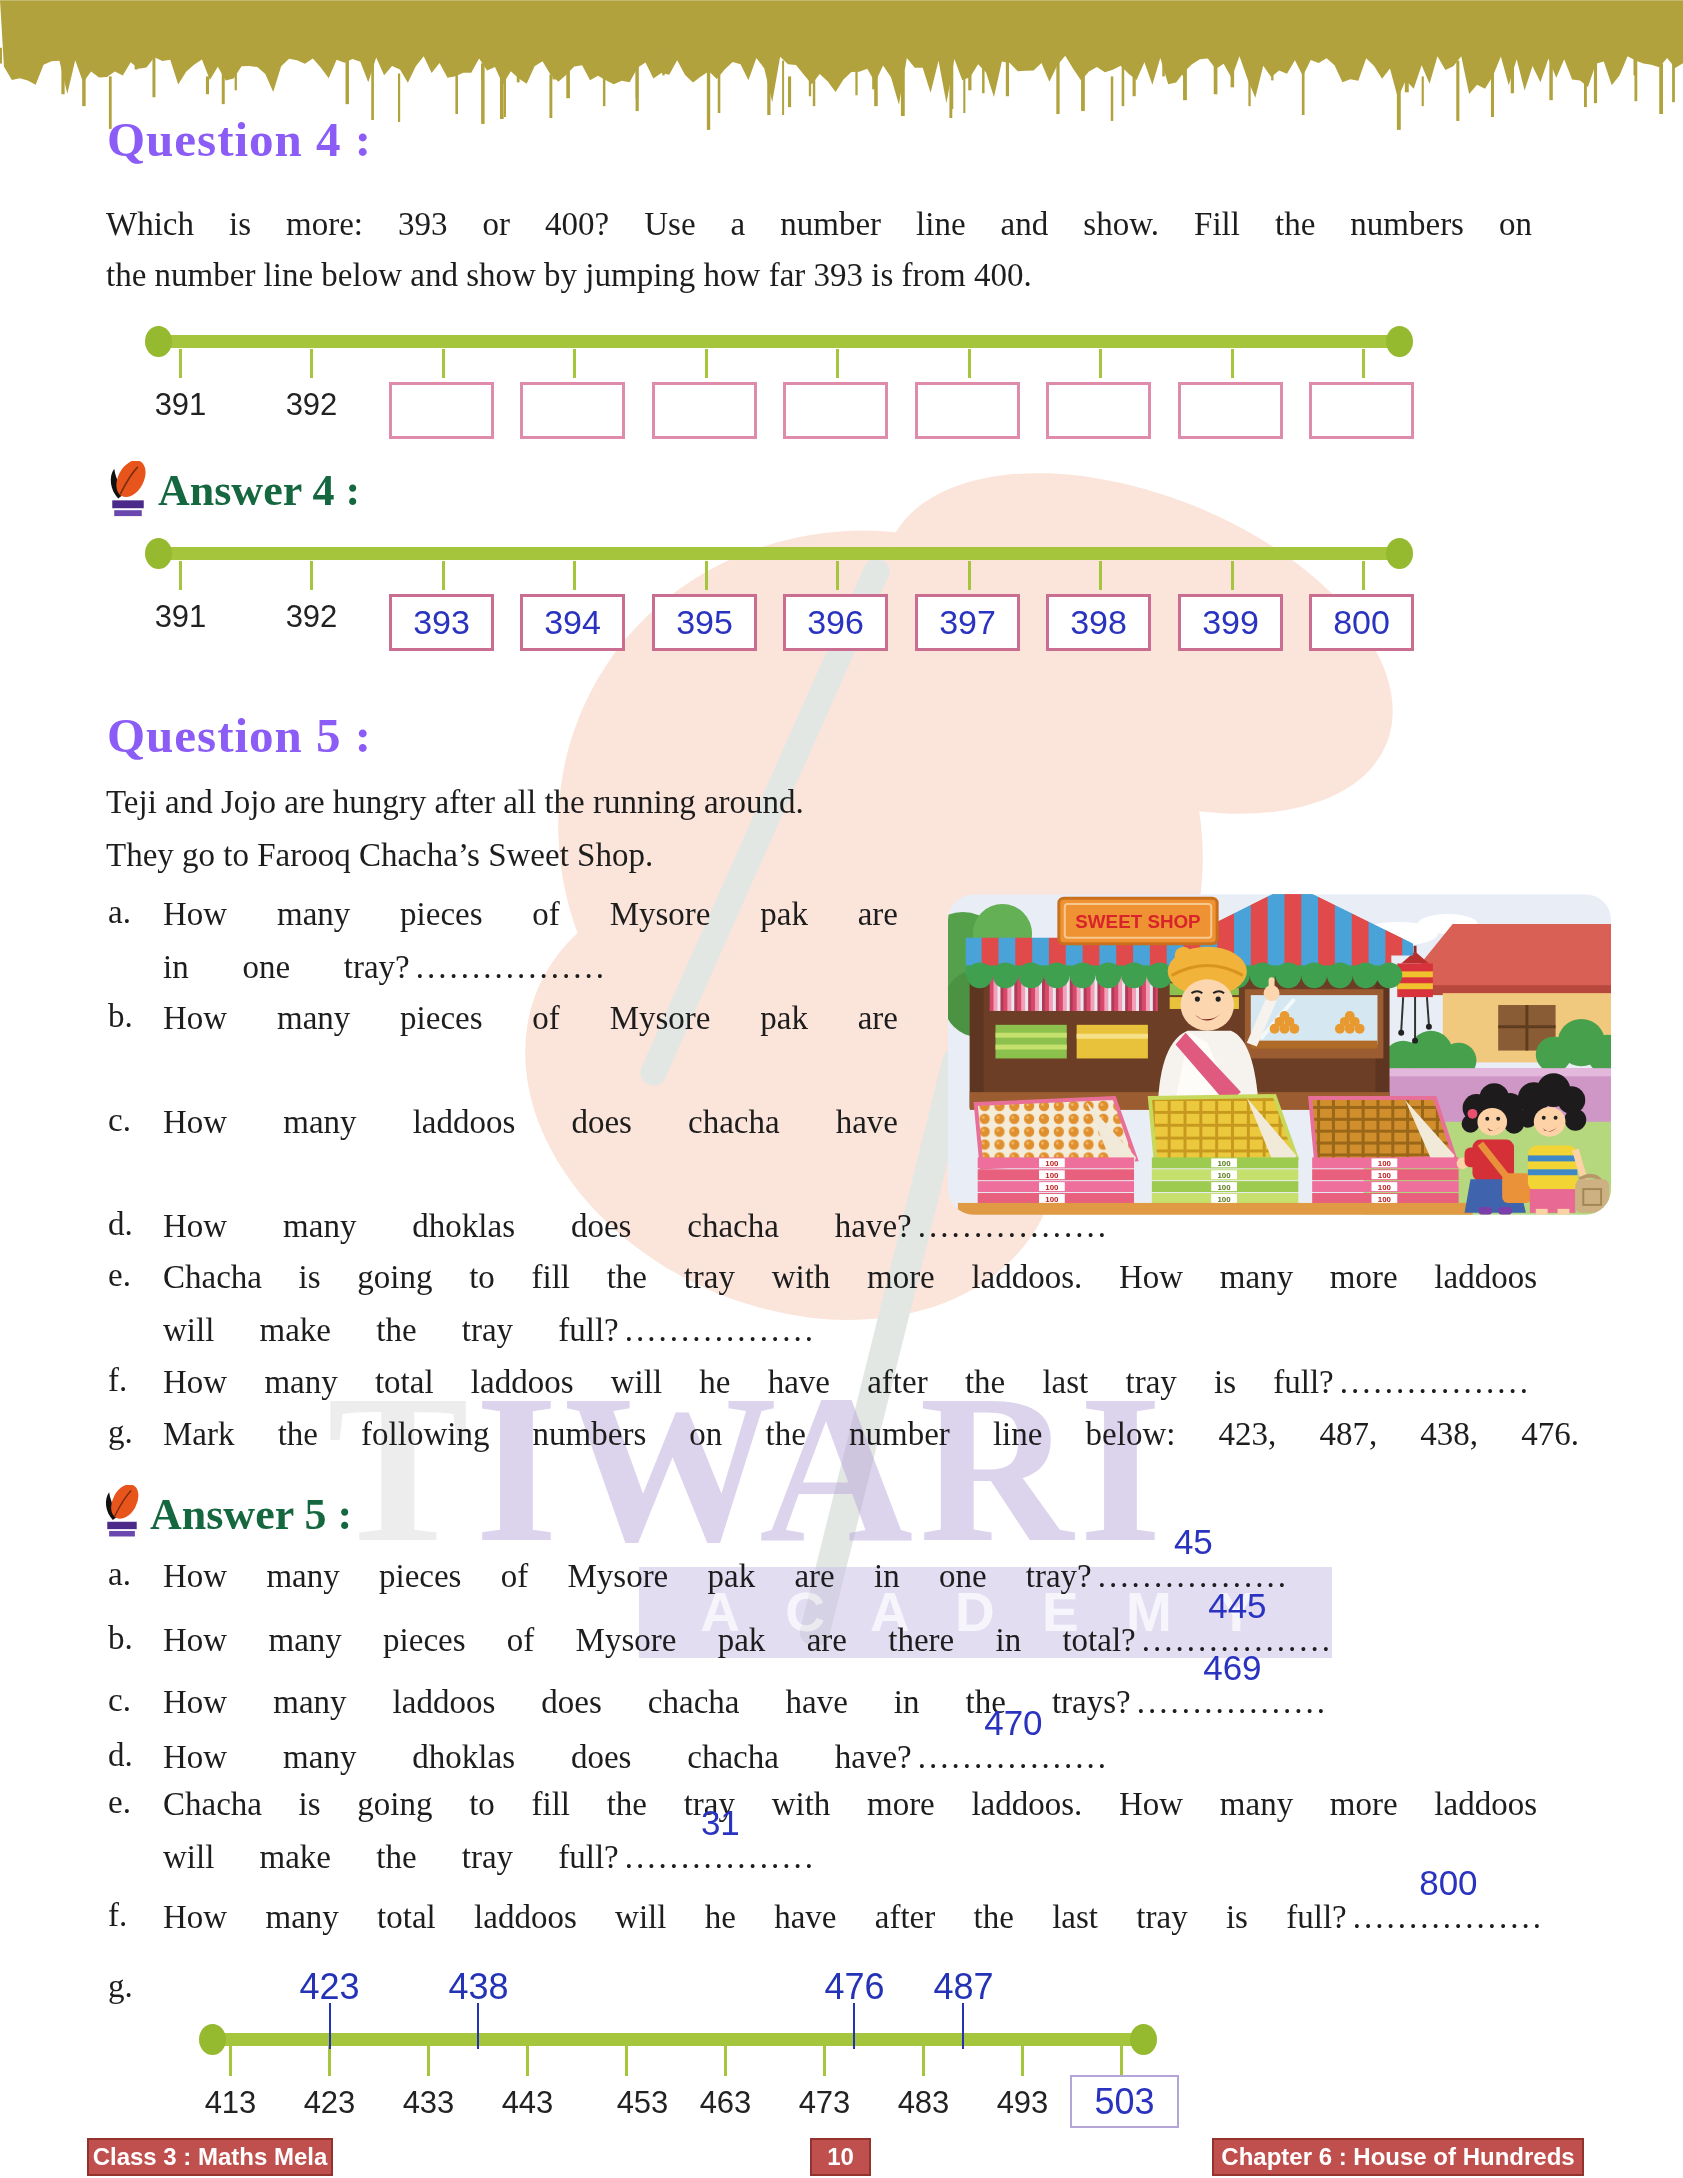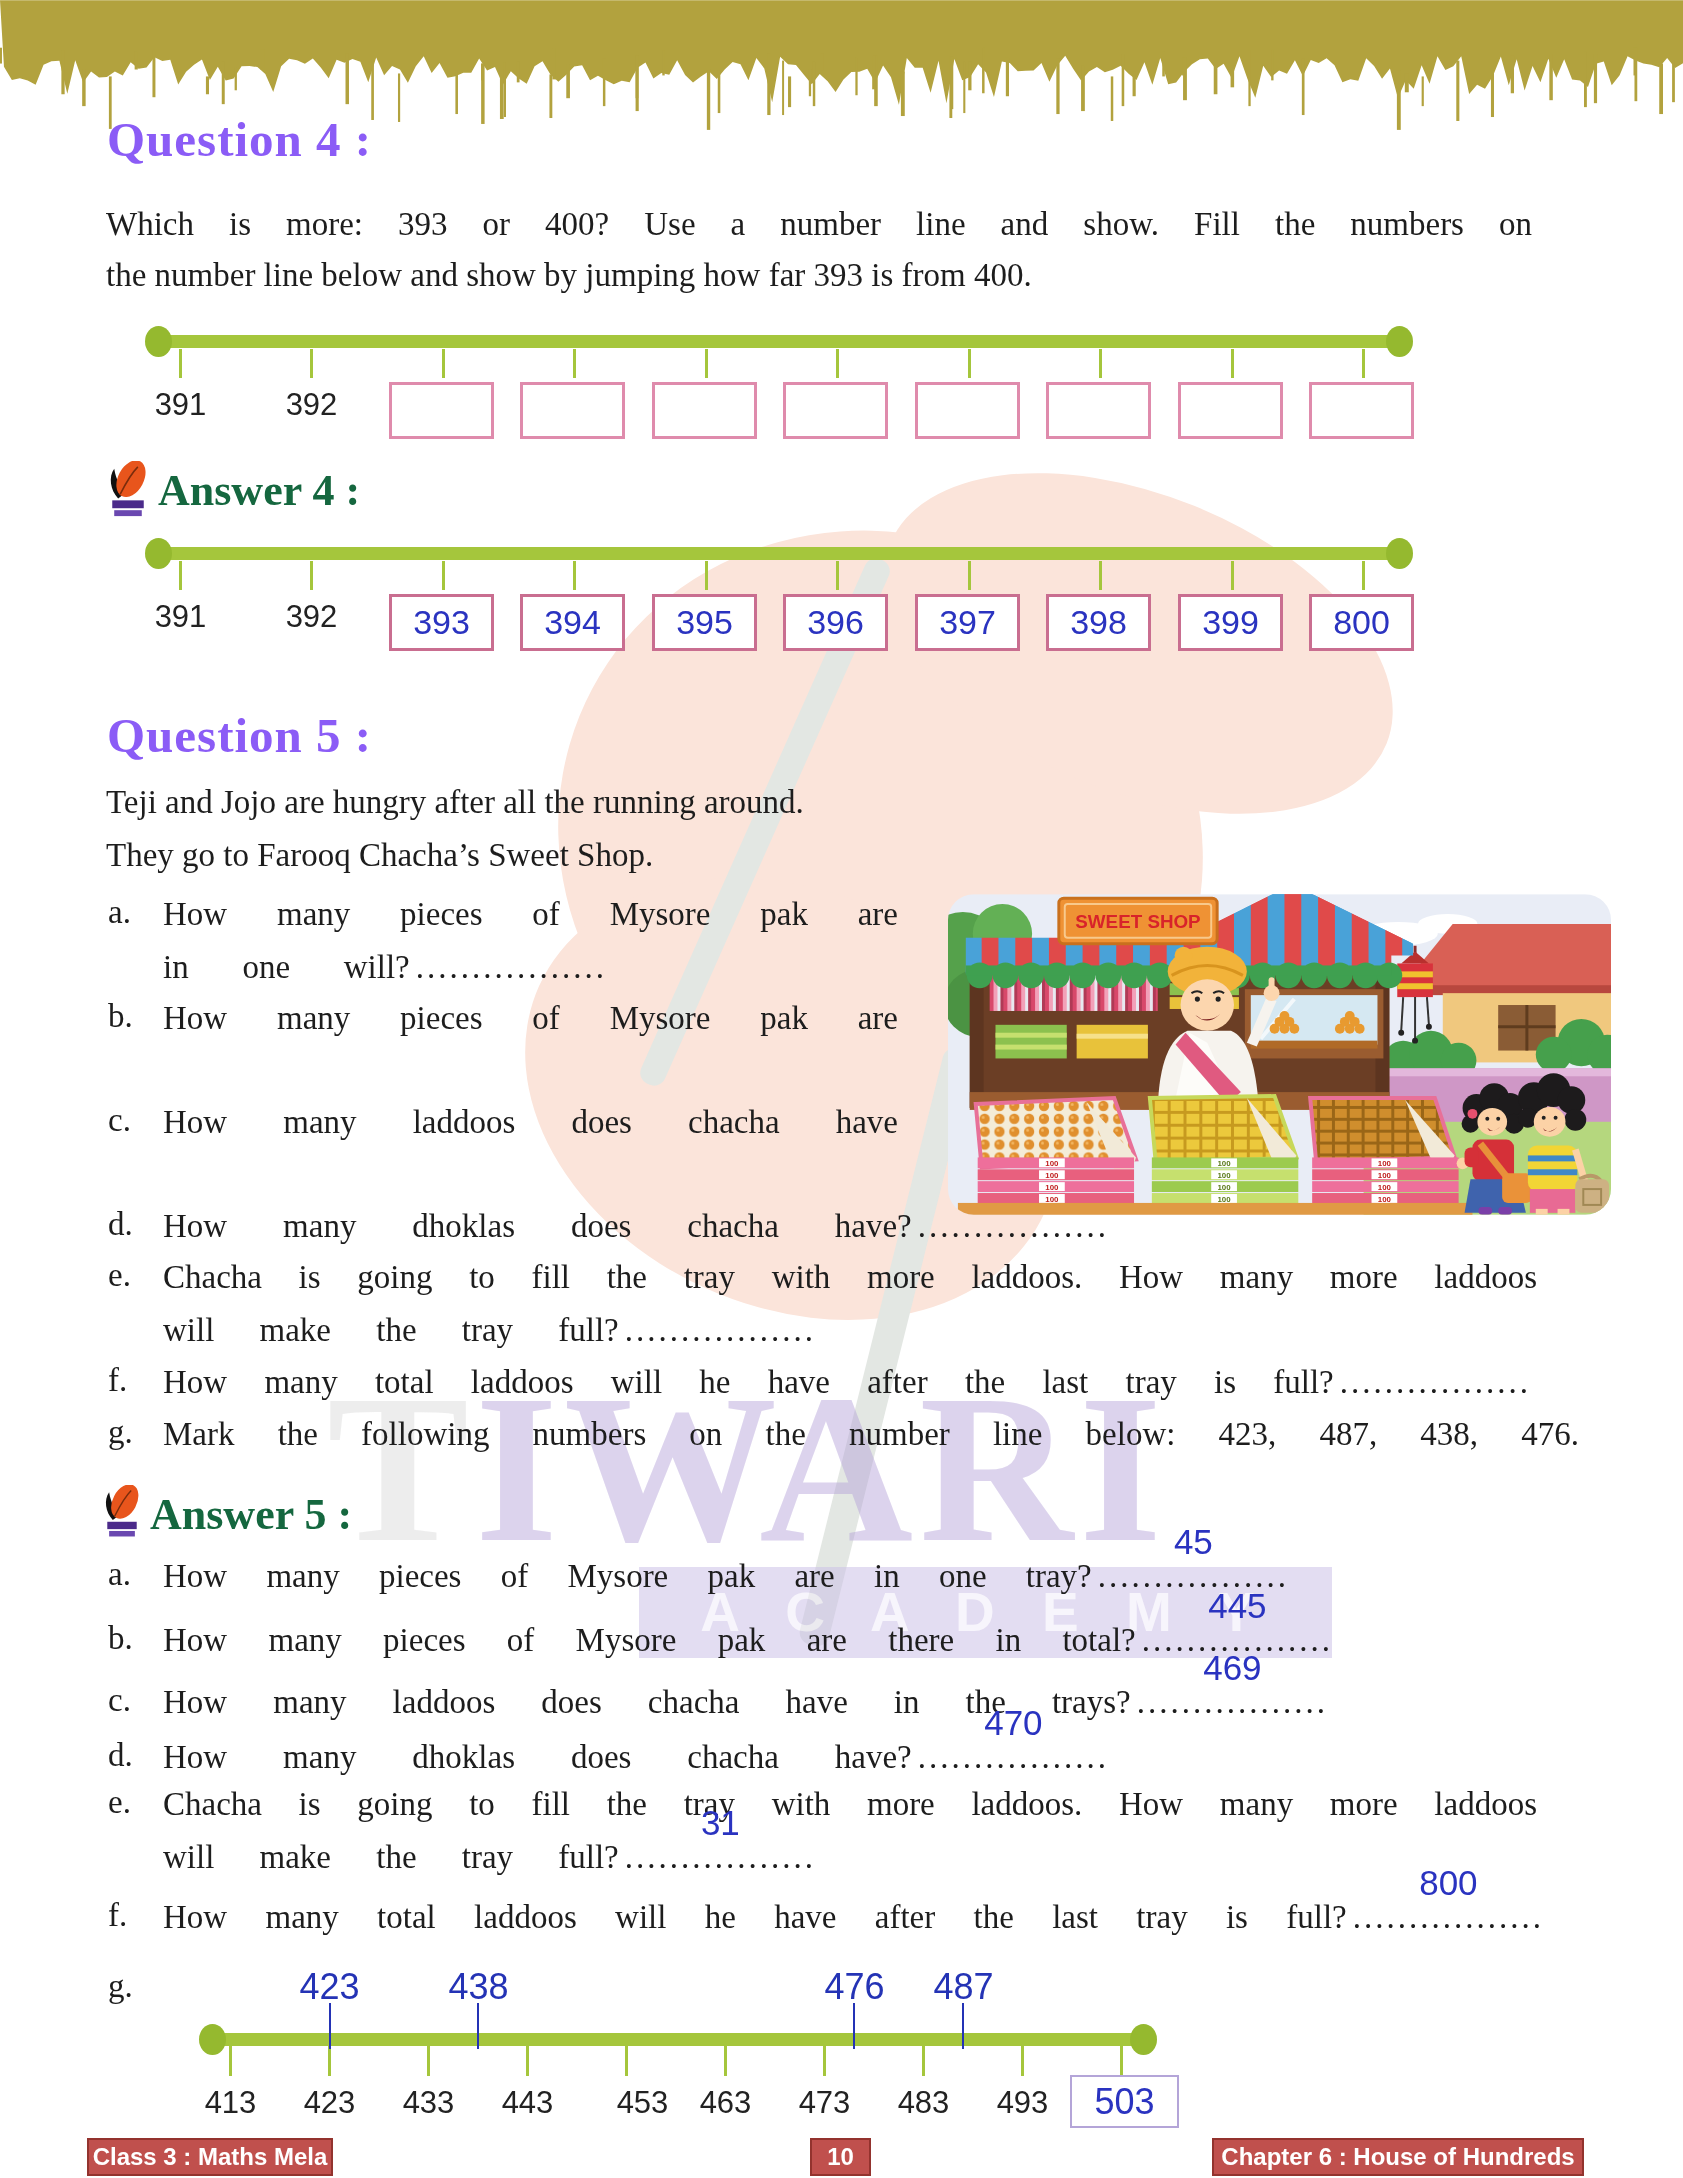--- a/index.html
+++ b/index.html
@@ -239,21 +239,21 @@
 
   <div class="abs z1 qhead" style="left:107px;top:707px;">Question 5 :</div>
   <div class="abs z1 bline" style="left:106px;top:835px;">They go to Farooq Chacha’s Sweet Shop.</div>
   <div class="abs z1 bline" style="left:106px;top:782px;">Teji and Jojo are hungry after all the running around.</div>
 
   <div class="abs z1" style="left:108px;top:894px;">
     <span class="item-marker">a.</span>
     <div class="item-lines">
       <div class="bline just" style="width:735px;">How many pieces of Mysore pak are</div>
       <div class="bline just" style="width:444px;margin-top:13px;">
-        <span>in one will?</span><span class="dotwrap"><span class="dots">.................</span></span>
+        <span>in one tray?</span><span class="dotwrap"><span class="dots">.................</span></span>
       </div>
     </div>
   </div>
   <div class="abs z1" style="left:108px;top:998px;">
     <span class="item-marker">b.</span>
     <div class="item-lines">
       <div class="bline just" style="width:735px;">How many pieces of Mysore pak are</div>
     </div>
   </div>
   <div class="abs z1" style="left:108px;top:1102px;">

